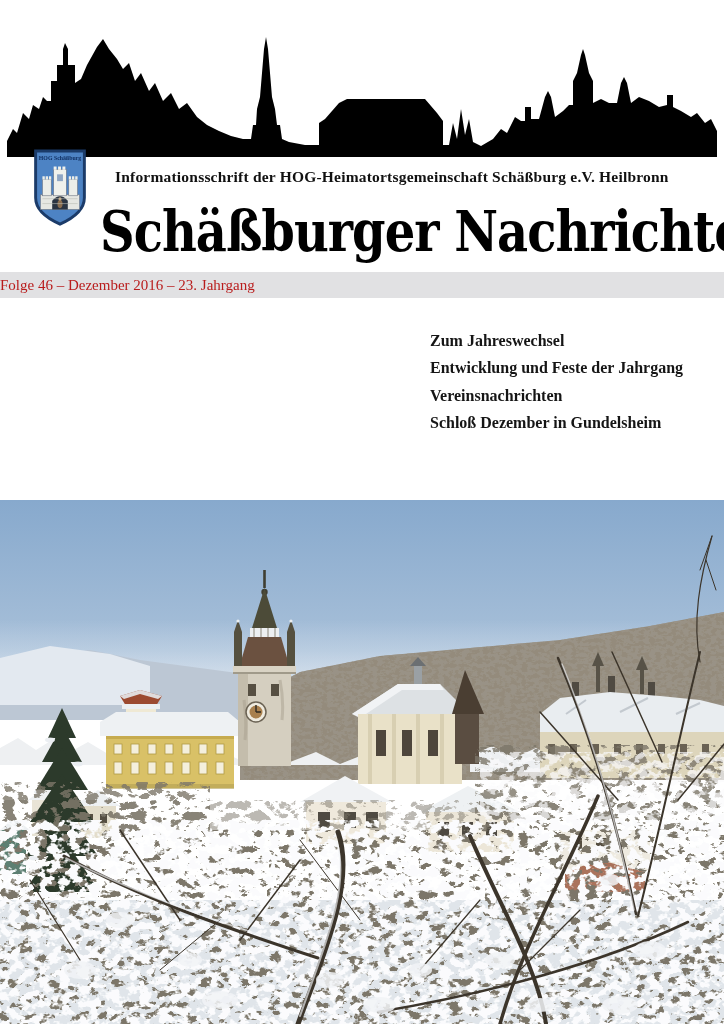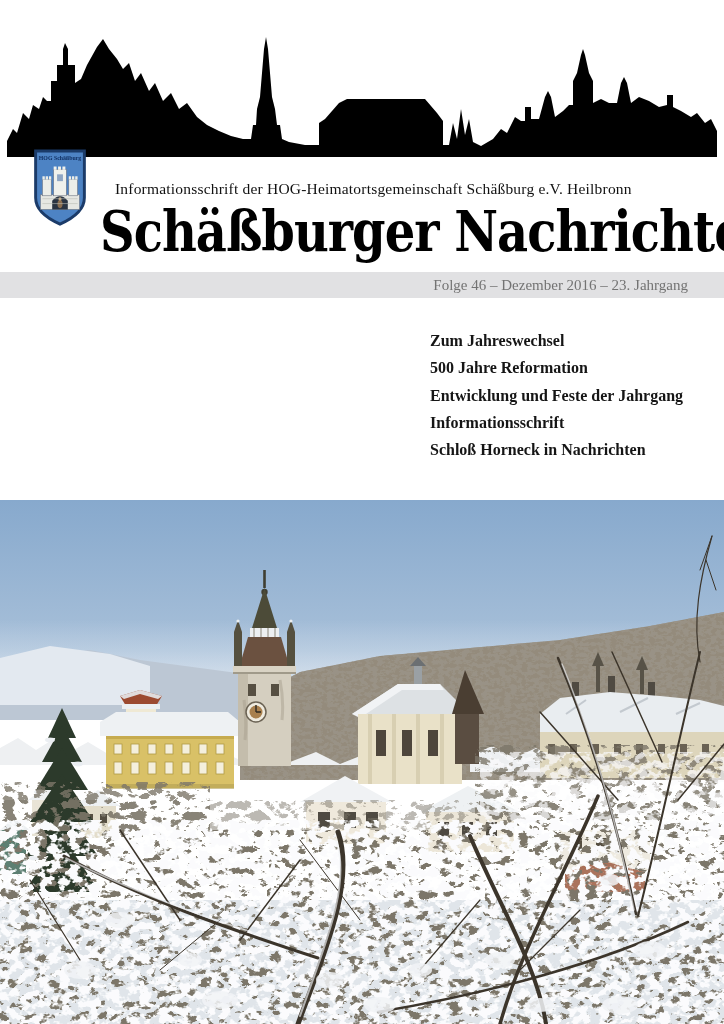--- a/index.html
+++ b/index.html
@@ -3,34 +3,34 @@
 <meta charset="utf-8">
 <style>
   html,body { margin:0; padding:0; background:#ffffff; }
   .page {
     position:relative; width:724px; height:1024px; overflow:hidden;
     background:#ffffff; font-family:"Liberation Serif", serif;
   }
   .skyline { position:absolute; top:9px; left:7px; width:710px; height:148px; }
   .crest   { position:absolute; top:148px; left:32px; width:56px; height:78px; }
   .info-line {
-    position:absolute; top:179px; left:115px; width:580px;
-    font-weight:normal; font-size:15.5px; line-height:20px; color:#111;
+    position:absolute; top:167px; left:115px; width:580px;
+    font-weight:bold; font-size:15.5px; line-height:20px; color:#111;
     white-space:nowrap; letter-spacing:0.2px;
   }
   .title {
     position:absolute; top:196px; left:100px; width:592px; height:72px;
     font-family:"DejaVu Serif", serif; font-weight:bold; font-size:48px;
     letter-spacing:-1px; color:#000; text-align:center; white-space:nowrap;
     transform:scale(1,1.18); transform-origin:center top; line-height:60px;
   }
   .issue-band {
     position:absolute; top:272px; left:0; width:724px; height:26px;
     background:#e1e1e3; box-sizing:border-box; padding-right:36px;
-    text-align:right; font-size:15px; line-height:26px; color:#737373;
+    font-size:15px; line-height:26px; color:#b91c1c;
   }
   .contents {
     position:absolute; top:327px; left:430px; margin:0; padding:0; list-style:none;
   }
   .contents li {
     font-weight:bold; font-size:16px; line-height:27.3px; color:#151515;
     white-space:nowrap;
   }
   .photo { position:absolute; top:500px; left:0; width:724px; height:524px; display:block; }
 </style>
@@ -86,24 +86,23 @@
   <div class="info-line">Informationsschrift der HOG-Heimatortsgemeinschaft Schäßburg e.V. Heilbronn</div>
 
   <div class="title">Schäßburger Nachrichten</div>
 
   <div class="issue-band">
     <span>Folge 46 – Dezember 2016 – 23. Jahrgang</span>
   </div>
 
   <ul class="contents">
     <li>Zum Jahreswechsel</li>
-    <li>500 Jahre Reformation</li>
     <li>Entwicklung und Feste der Jahrgang</li>
-    <li>Informationsschrift</li>
-    <li>Schloß Horneck in Nachrichten</li>
+    <li>Vereinsnachrichten</li>
+    <li>Schloß Dezember in Gundelsheim</li>
   </ul>
 
   <svg class="photo" viewBox="0 0 724 524" preserveAspectRatio="none">
     <defs>
       <linearGradient id="skyGrad" x1="0" y1="0" x2="0" y2="1">
         <stop offset="0" stop-color="#87a9cd"></stop>
         <stop offset="0.7" stop-color="#a8c0d9"></stop>
         <stop offset="1" stop-color="#c9d6e4"></stop>
       </linearGradient>
       <linearGradient id="hazeGrad" x1="0" y1="0" x2="0" y2="1">

